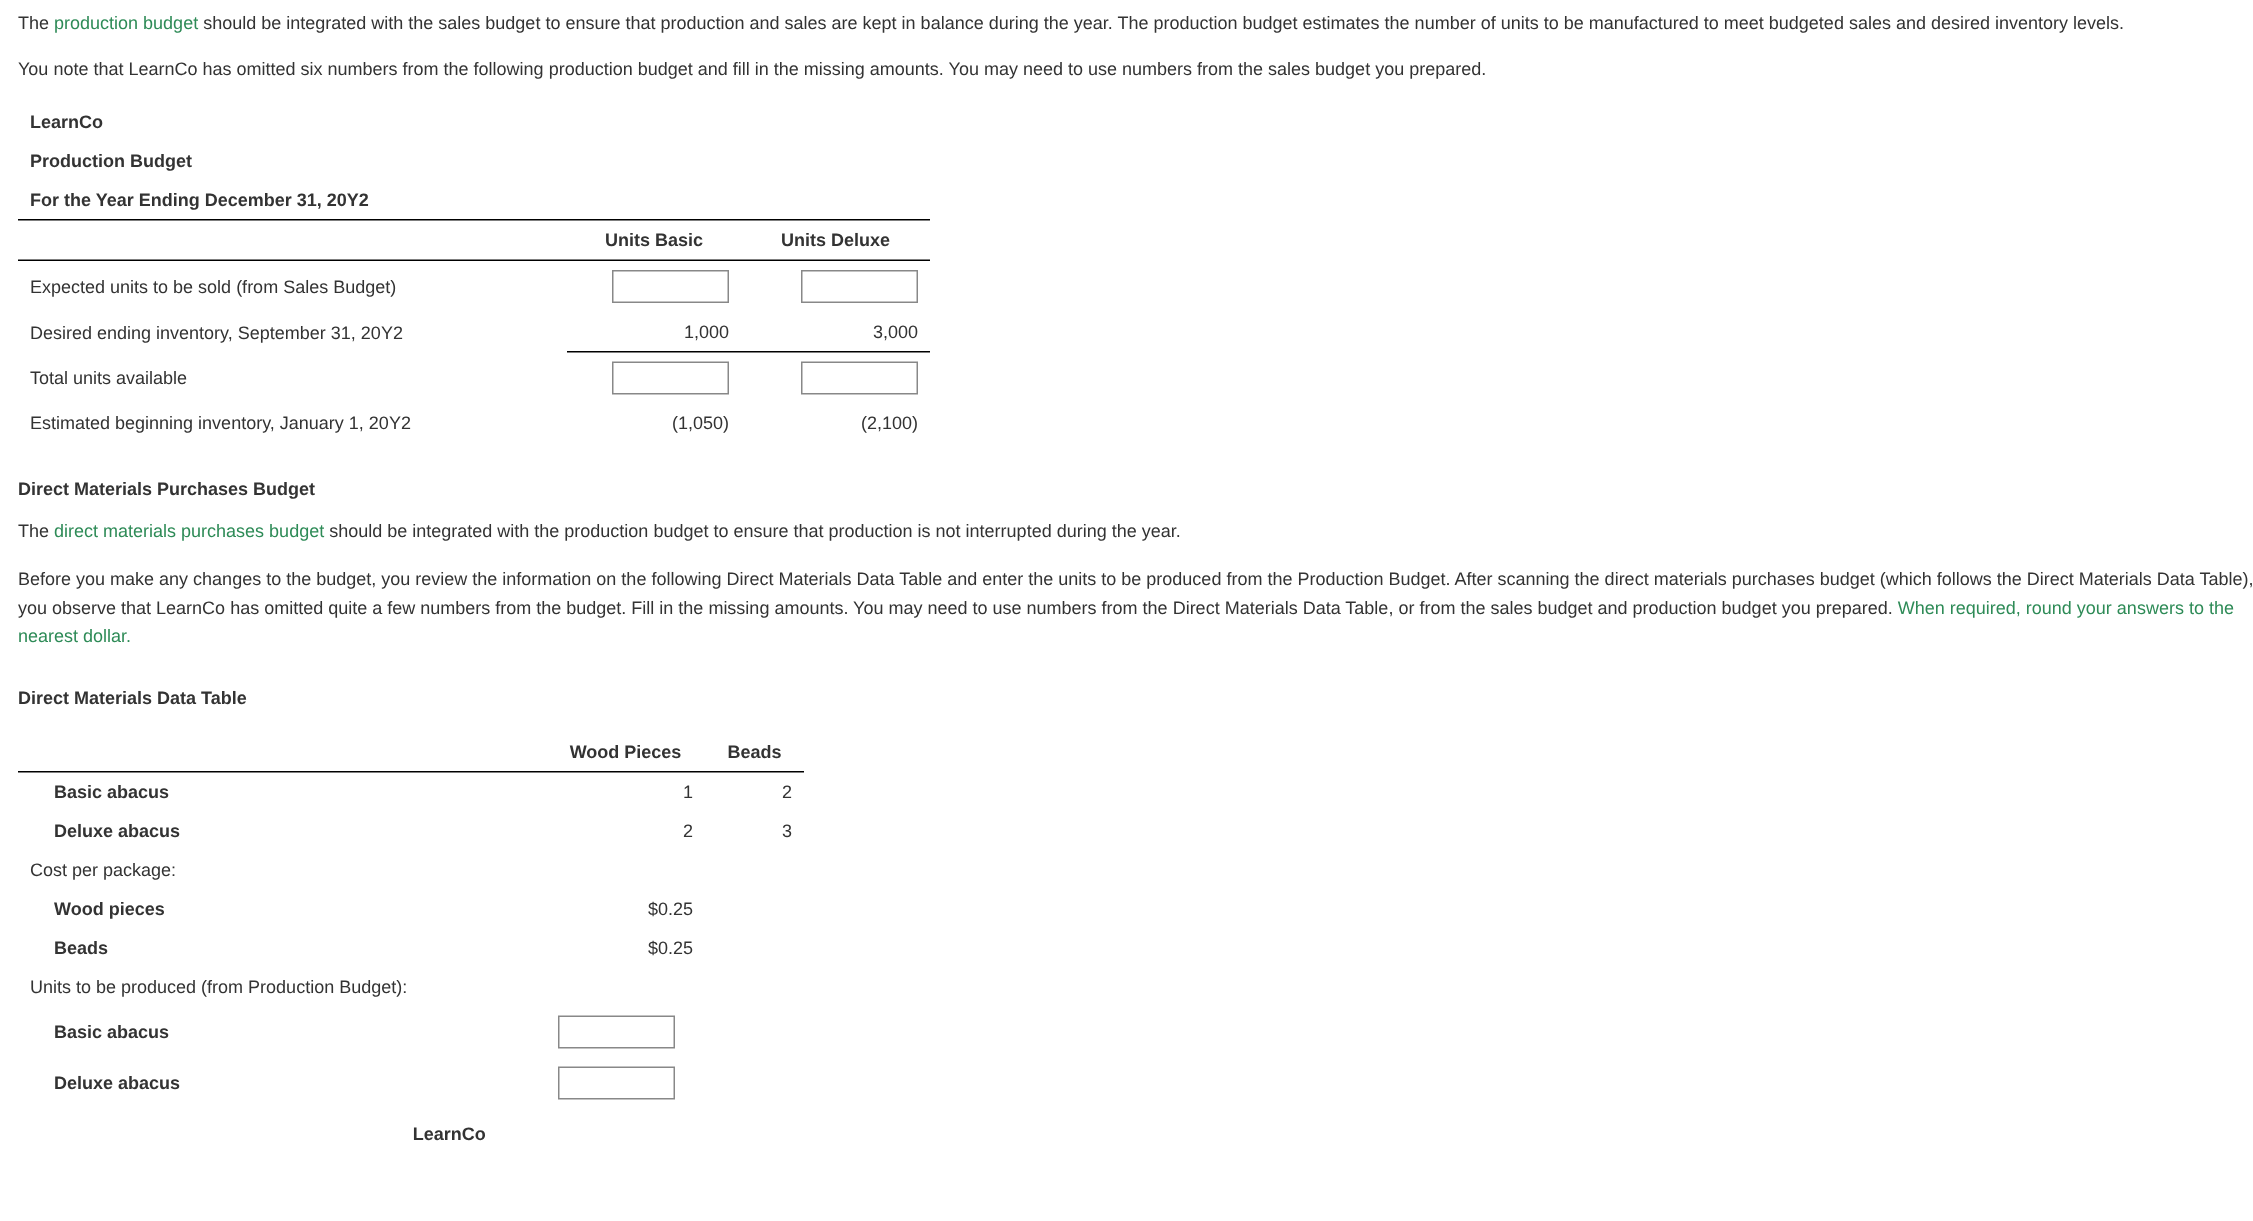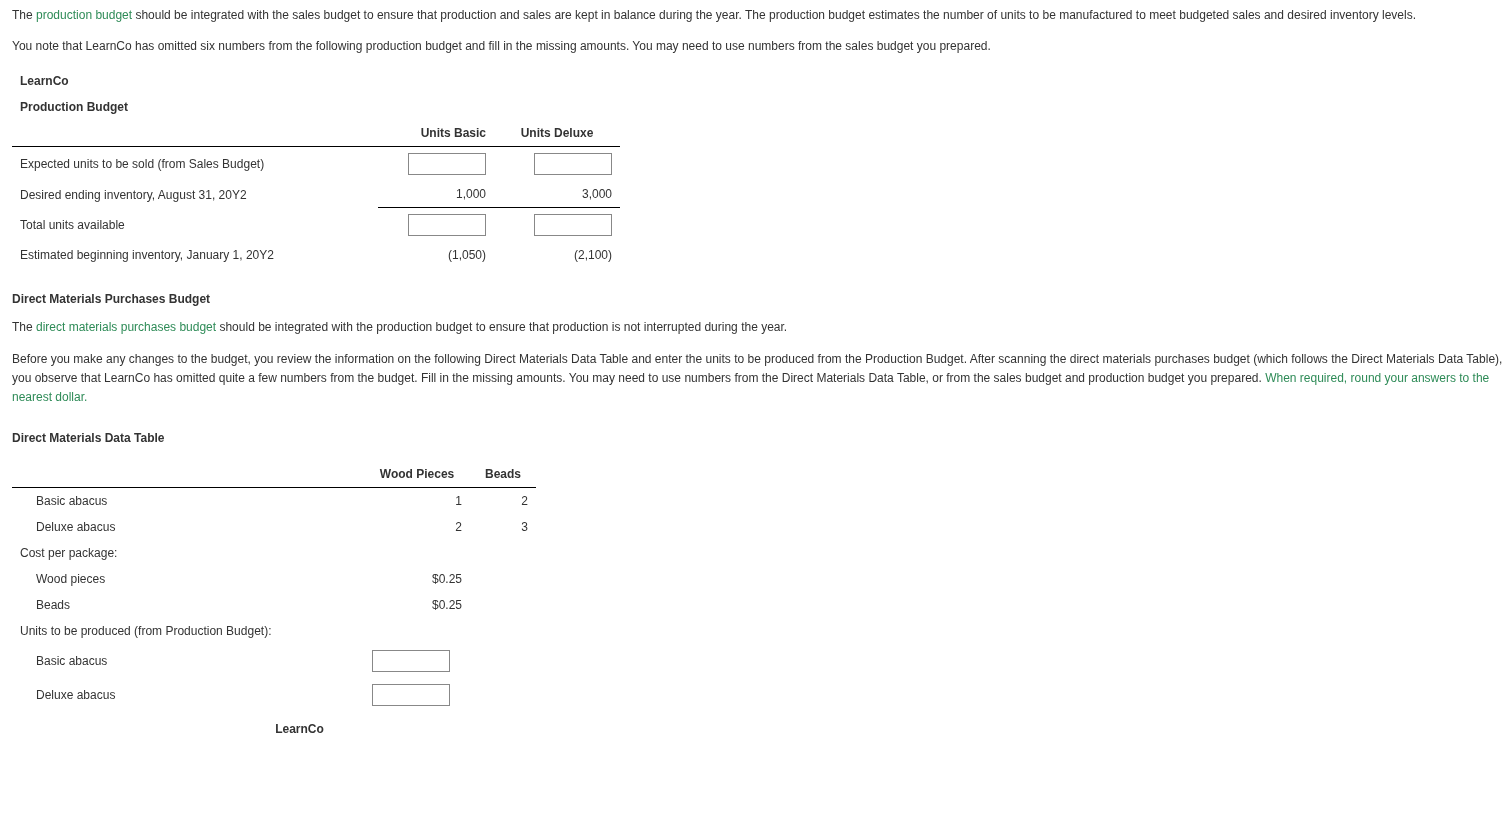--- a/index.html
+++ b/index.html
@@ -78,21 +78,21 @@
     border-collapse: collapse;
     margin-top: 16px;
   }
   .dm-table td, .dm-table th {
     padding: 6px 8px;
     vertical-align: middle;
   }
   .dm-table .col-label { width: 320px; text-align: left; }
   .dm-table .col-wood  { width: 90px;  text-align: right; }
   .dm-table .col-beads { width: 50px;  text-align: right; }
-  .dm-table .indent { padding-left: 24px; }
+  .dm-table .indent { padding-left: 24px; font-weight: bold; }
   .dm-hdr-row td { border-bottom: 1px solid #000; }
   .dm-hdr-row .col-wood,
   .dm-hdr-row .col-beads { font-weight: bold; text-align: center; }
 
   .footer-title {
     font-weight: bold;
     text-align: center;
     width: 575px;
     margin-top: 10px;
   }
@@ -111,31 +111,36 @@
     <td class="hdr col-label">LearnCo</td>
     <td class="col-basic"></td>
         <td class="col-deluxe"></td>
   </tr>
   <tr>
     <td class="hdr col-label">Production Budget</td>
     <td class="col-basic"></td>
         <td class="col-deluxe"></td>
   </tr>
   <tr class="hdr-underline">
+    <td class="hdr col-label">For the Year Ending December 31, 20Y2</td>
+    <td class="col-basic"></td>
+        <td class="col-deluxe"></td>
+  </tr>
+  <tr class="hdr-underline">
     <td class="col-label"></td>
-    <td class="hdr col-basic" style="text-align:right">Units Basic</td>
+    <td class="hdr col-basic" style="text-align:center">Units Basic</td>
     <td class="hdr col-deluxe" style="text-align:center">Units Deluxe</td>
   </tr>
   <tr>
     <td class="col-label">Expected units to be sold (from Sales Budget)</td>
     <td class="col-basic"><input class="answer-box" style=""></td>
     <td class="col-deluxe"><input class="answer-box" style=""></td>
   </tr>
   <tr>
-    <td class="col-label">Desired ending inventory, August 31, 20Y2</td>
+    <td class="col-label">Desired ending inventory, September 31, 20Y2</td>
     <td class="col-basic">1,000</td>
     <td class="col-deluxe">3,000</td>
   </tr>
   <tr class="row-subtotal">
     <td class="col-label">Total units available</td>
     <td class="col-basic"><input class="answer-box" style=""></td>
     <td class="col-deluxe"><input class="answer-box" style=""></td>
   </tr>
   <tr>
     <td class="col-label">Estimated beginning inventory, January 1, 20Y2</td>

